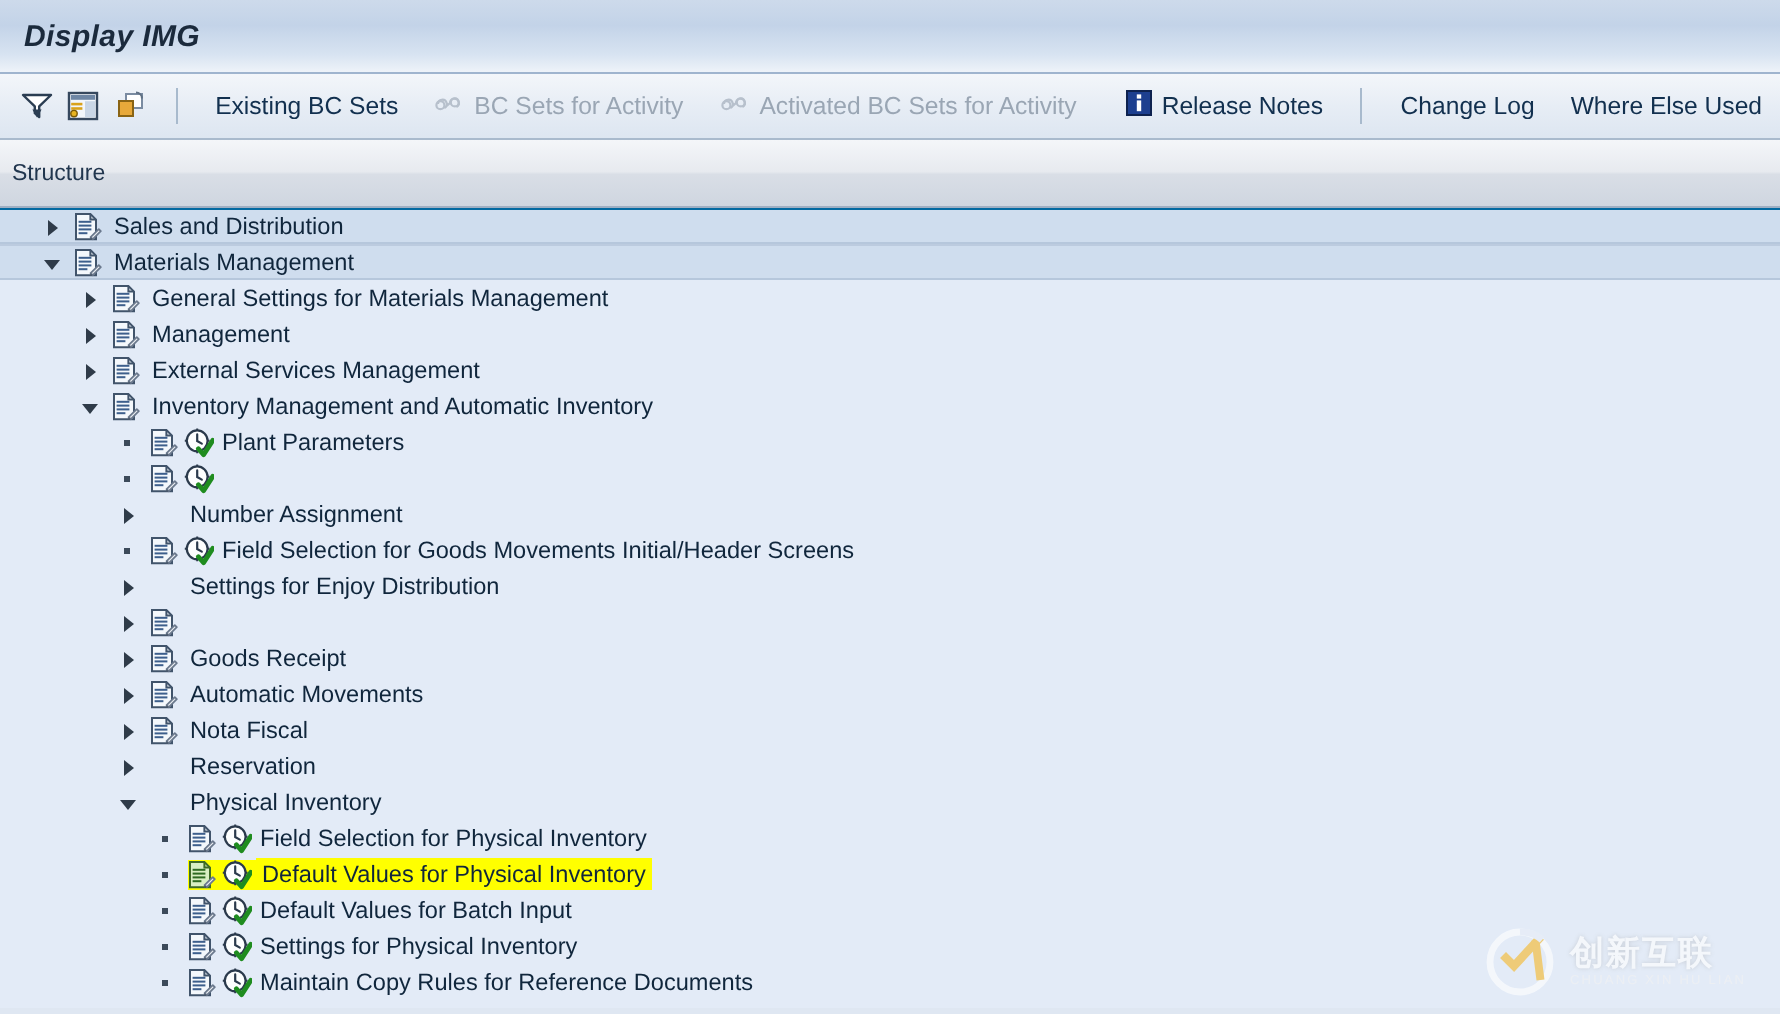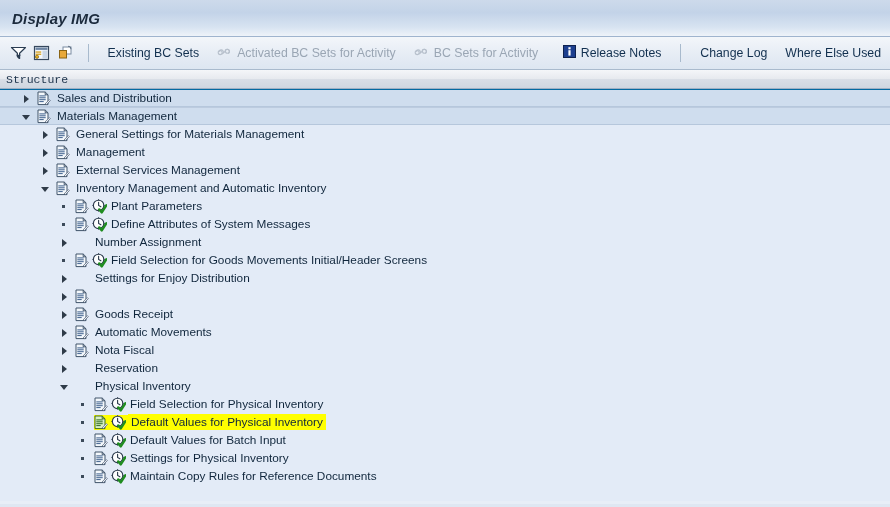--- a/index.html
+++ b/index.html
@@ -65,29 +65,28 @@
     white-space: nowrap;
     display: flex;
     align-items: center;
     gap: 5px;
   }
   .tb-btn.disabled { color: #9aa6b4; }
   .tb-gap { width: 8px; }
 
   
   .struct-head {
-    height: 19px;
+    height: 34px;
     background: linear-gradient(to bottom, #f4f6f9 0%, #e7eaef 48%, #d9dee6 52%, #cfd6e0 100%);
     border-bottom: 1px solid #9fafc3;
     display: flex;
     align-items: center;
     font-size: 11.5px;
     color: #21364e;
     padding-left: 6px;
-    font-family: Liberation Mono, monospace;
   }
 
   
   .tree {
     position: relative;
     background: #e3ebf7;
     height: 412px;
     overflow: hidden;
   }
   .row {
@@ -242,32 +241,32 @@
     </div>
 
     <div class="tb-btn disabled">
       <span class="bcset">
         <svg width="15" height="12" viewBox="0 0 15 12">
           <path d="M2 6 a2.2 2.2 0 1 1 3.2 2 L8 5.5 a2.2 2.2 0 1 1 3.2 2" fill="none" stroke="#b7c0cc" stroke-width="1.1"></path>
           <circle cx="3.2" cy="6.6" r="2" fill="none" stroke="#b7c0cc" stroke-width="1.1"></circle>
           <circle cx="10.4" cy="5.2" r="2" fill="none" stroke="#b7c0cc" stroke-width="1.1"></circle>
         </svg>
       </span>
-      <span>Activated BC Sets for Activity</span>
+      <span>BC Sets for Activity</span>
     </div>
 
     <div class="tb-btn disabled">
       <span class="bcset">
         <svg width="15" height="12" viewBox="0 0 15 12">
           <path d="M2 6 a2.2 2.2 0 1 1 3.2 2 L8 5.5 a2.2 2.2 0 1 1 3.2 2" fill="none" stroke="#b7c0cc" stroke-width="1.1"></path>
           <circle cx="3.2" cy="6.6" r="2" fill="none" stroke="#b7c0cc" stroke-width="1.1"></circle>
           <circle cx="10.4" cy="5.2" r="2" fill="none" stroke="#b7c0cc" stroke-width="1.1"></circle>
         </svg>
       </span>
-      <span>BC Sets for Activity</span>
+      <span>Activated BC Sets for Activity</span>
     </div>
 
     <div class="tb-gap"></div>
 
     <div class="tb-btn">
       <span>
         <svg width="13" height="13" viewBox="0 0 13 13">
           <rect x="0.5" y="0.5" width="12" height="12" fill="#1d3f8f" stroke="#0e224f" stroke-width="1"></rect>
           <rect x="5.4" y="2.2" width="2.2" height="2.1" fill="#ffffff"></rect>
           <rect x="5.4" y="5.2" width="2.2" height="5.4" fill="#ffffff"></rect>
@@ -439,21 +438,20 @@
               <path d="M8.3 12.6 L12.4 8.6 L13.4 9.6 L9.4 13.6 Z" fill="#eceff3" stroke="#6b798d" stroke-width=".9" stroke-linejoin="round"></path>
               <path d="M8.3 12.6 L9.4 13.6 L7.9 14 Z" fill="#4b586a"></path>
             </svg></span>
           <span class="clockicon"><svg width="15" height="15" viewBox="0 0 15 15">
               <circle cx="6.6" cy="6.4" r="5.2" fill="#fdfefe" stroke="#2b3a4c" stroke-width="1.1"></circle>
               <path d="M6.6 3.2 V6.5 L8.9 7.8" fill="none" stroke="#2b3a4c" stroke-width="1.1" stroke-linecap="round"></path>
               <path d="M6.6 1.2 V0.2 M11.8 6.4 H12.8 M6.6 11.6 V12.6 M1.4 6.4 H0.4" stroke="#2b3a4c" stroke-width="1"></path>
               <path d="M7.2 10.4 L9.8 13.4 L14.4 6.2" fill="none" stroke="#1f8c1f" stroke-width="2.4" stroke-linecap="round" stroke-linejoin="round"></path>
             </svg></span>
         </span>
-        <span class="label">Define Attributes of System Messages</span>
       </div>
       <div class="row">
         <span class="spacer" style="width: 60px;"></span>
         <span class="twisty right"></span>
         <span class="spacer" style="width: 6px;"></span>
         <span style="display: inline-flex; align-items: center; flex: 0 0 auto; width: 18px;"></span>
         <span class="label">Number Assignment</span>
       </div>
       <div class="row">
         <span class="spacer" style="width: 60px;"></span>
@@ -686,15 +684,29 @@
               <circle cx="6.6" cy="6.4" r="5.2" fill="#fdfefe" stroke="#2b3a4c" stroke-width="1.1"></circle>
               <path d="M6.6 3.2 V6.5 L8.9 7.8" fill="none" stroke="#2b3a4c" stroke-width="1.1" stroke-linecap="round"></path>
               <path d="M6.6 1.2 V0.2 M11.8 6.4 H12.8 M6.6 11.6 V12.6 M1.4 6.4 H0.4" stroke="#2b3a4c" stroke-width="1"></path>
               <path d="M7.2 10.4 L9.8 13.4 L14.4 6.2" fill="none" stroke="#1f8c1f" stroke-width="2.4" stroke-linecap="round" stroke-linejoin="round"></path>
             </svg></span>
         </span>
         <span class="label">Maintain Copy Rules for Reference Documents</span>
       </div>
     </div>
 
+  <div class="watermark">
+    <div class="wm-logo">
+      <svg width="40" height="40" viewBox="0 0 40 40">
+        <circle cx="20" cy="20" r="15" fill="none" stroke="#ffffff" stroke-width="3.4"></circle>
+        <path d="M29 9 L17 22 L13 18" fill="none" stroke="#f5b92b" stroke-width="4.2" stroke-linecap="square"></path>
+        <path d="M28 11 L30 27" fill="none" stroke="#f5b92b" stroke-width="4" stroke-linecap="square"></path>
+        <path d="M31 9 A15 15 0 0 0 20 5" fill="none" stroke="#e8eef7" stroke-width="3.4"></path>
+      </svg>
+    </div>
+    <div class="wm-text">
+      <span class="wm-cn">创新互联</span>
+      <span class="wm-en">CHUANG XIN HU LIAN</span>
+    </div>
+  </div>
 
   <div class="bottom-edge"></div>
 </div>
 
 </body></html>

